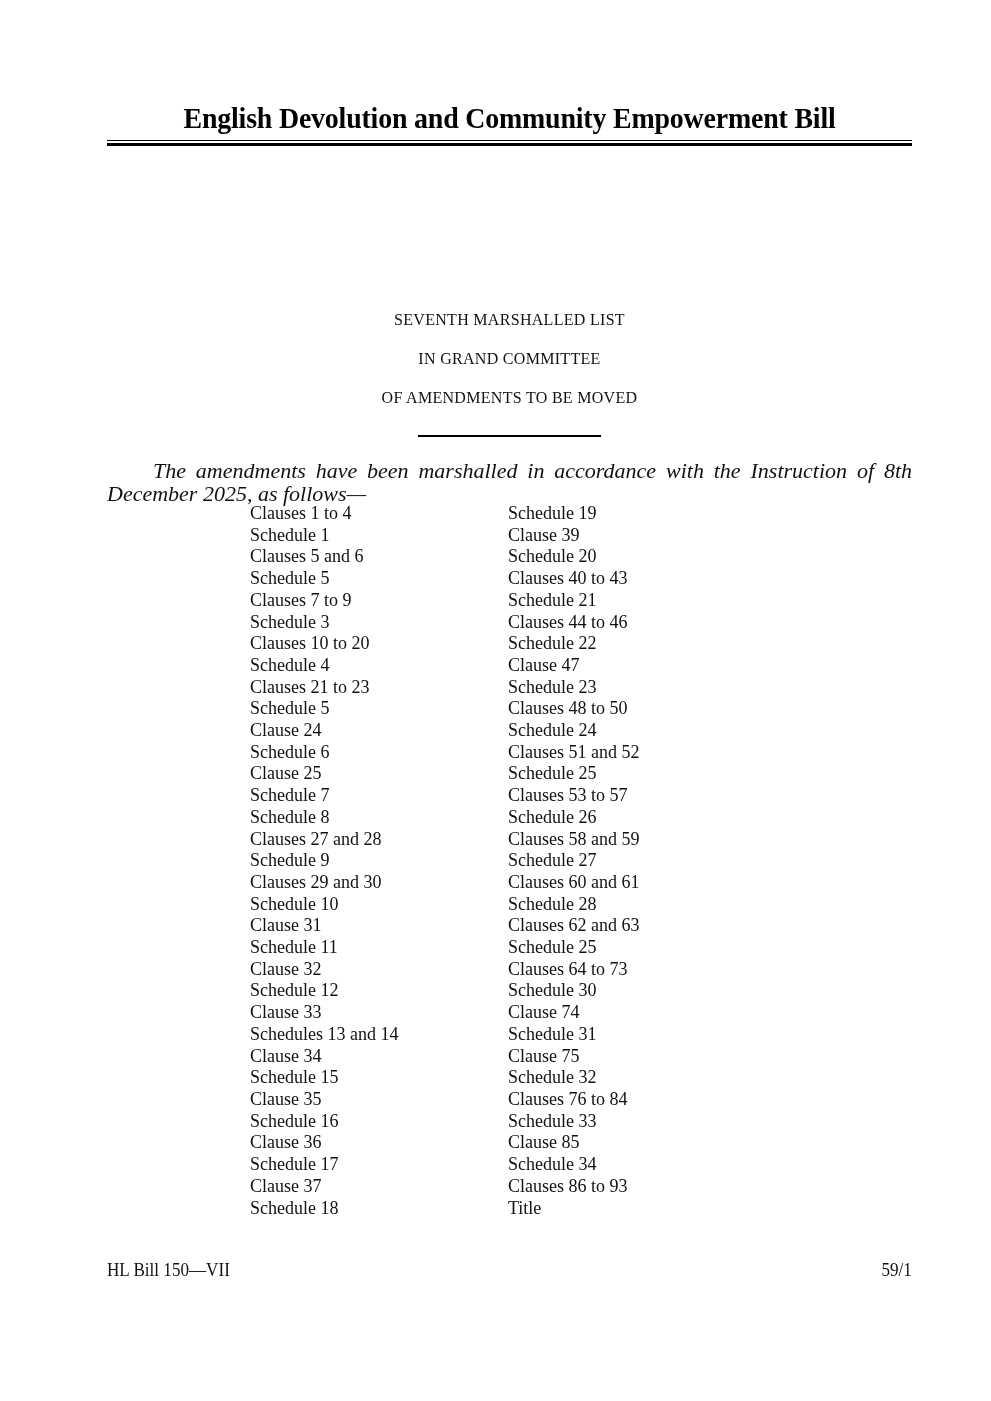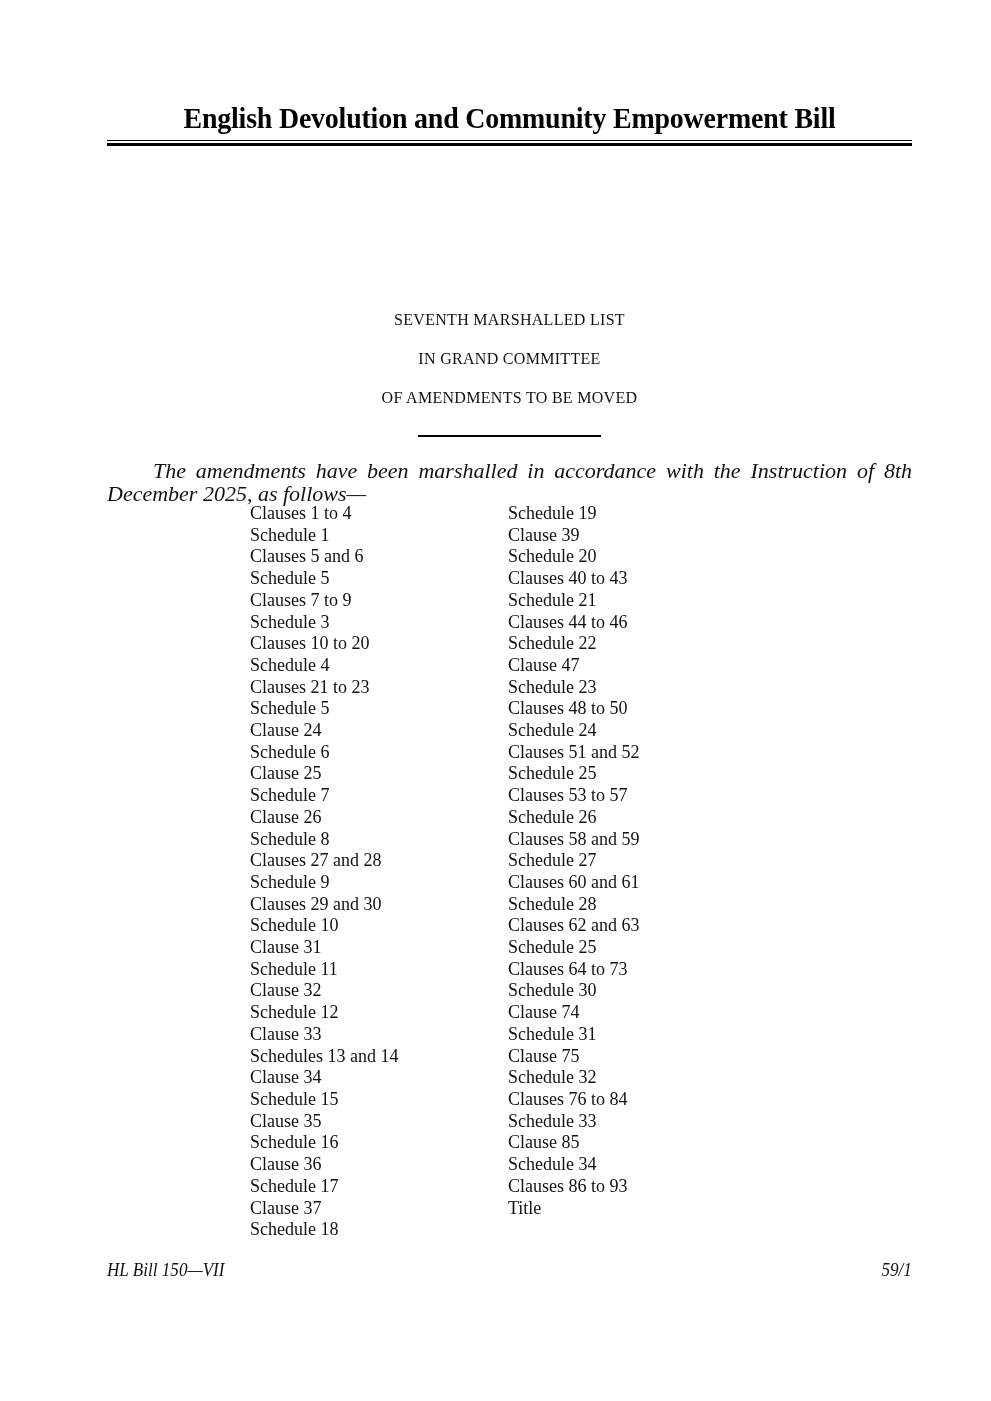--- a/index.html
+++ b/index.html
@@ -117,21 +117,20 @@
     white-space: nowrap;
   }
 
   
   .footer {
     position: absolute;
     left: 93px;
     top: 1258px;
     width: 805px;
     height: 24px;
-    font-style: italic;
   }
   .footer-left, .footer-right {
     position: absolute;
     top: 0;
     font-family: "Liberation Serif", "DejaVu Serif", serif;
     font-size: 19px;
     line-height: 24px;
     color: #111111;
     transform: scaleX(0.9);
     white-space: nowrap;
@@ -172,21 +171,20 @@
         <div class="list-item">Clauses 7 to 9</div>
         <div class="list-item">Schedule 3</div>
         <div class="list-item">Clauses 10 to 20</div>
         <div class="list-item">Schedule 4</div>
         <div class="list-item">Clauses 21 to 23</div>
         <div class="list-item">Schedule 5</div>
         <div class="list-item">Clause 24</div>
         <div class="list-item">Schedule 6</div>
         <div class="list-item">Clause 25</div>
         <div class="list-item">Schedule 7</div>
-        <div class="list-item">Clause 26</div>
         <div class="list-item">Schedule 8</div>
         <div class="list-item">Clauses 27 and 28</div>
         <div class="list-item">Schedule 9</div>
         <div class="list-item">Clauses 29 and 30</div>
         <div class="list-item">Schedule 10</div>
         <div class="list-item">Clause 31</div>
         <div class="list-item">Schedule 11</div>
         <div class="list-item">Clause 32</div>
         <div class="list-item">Schedule 12</div>
         <div class="list-item">Clause 33</div>

